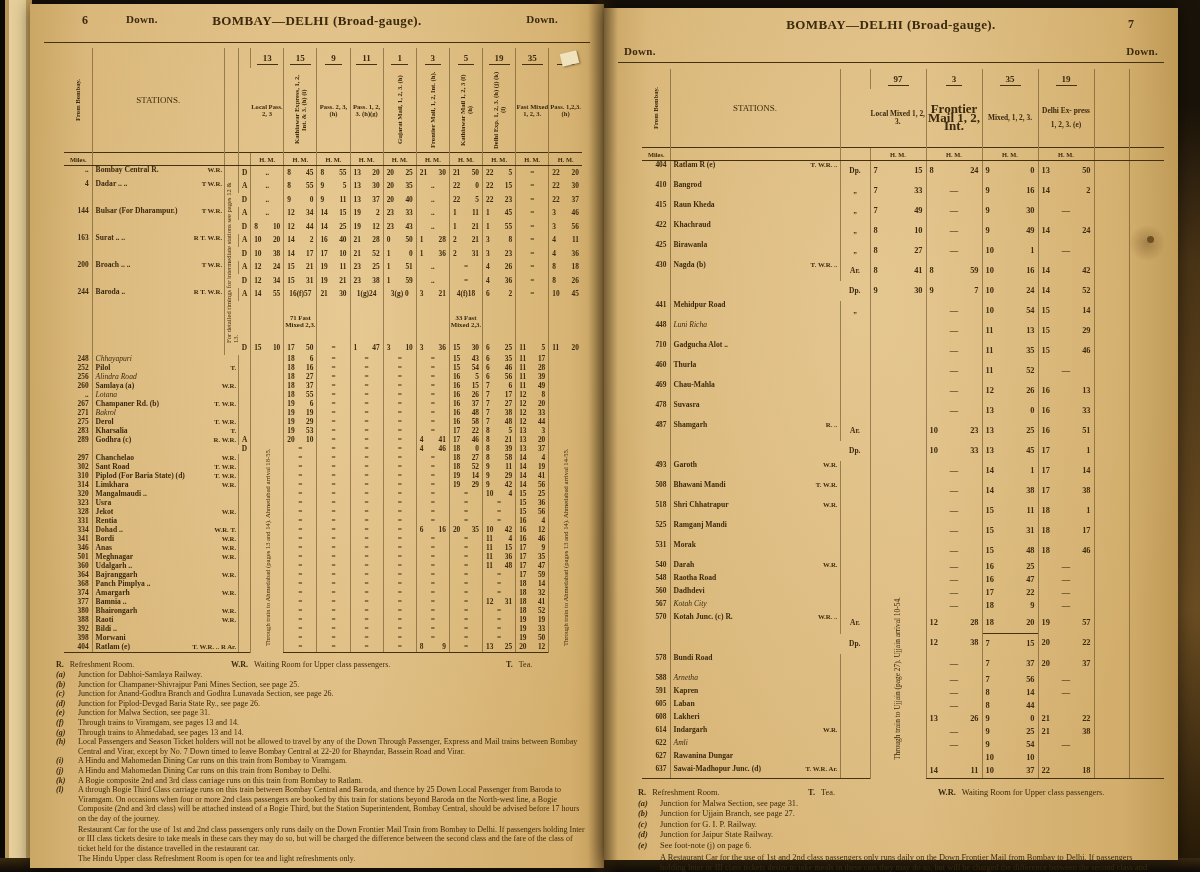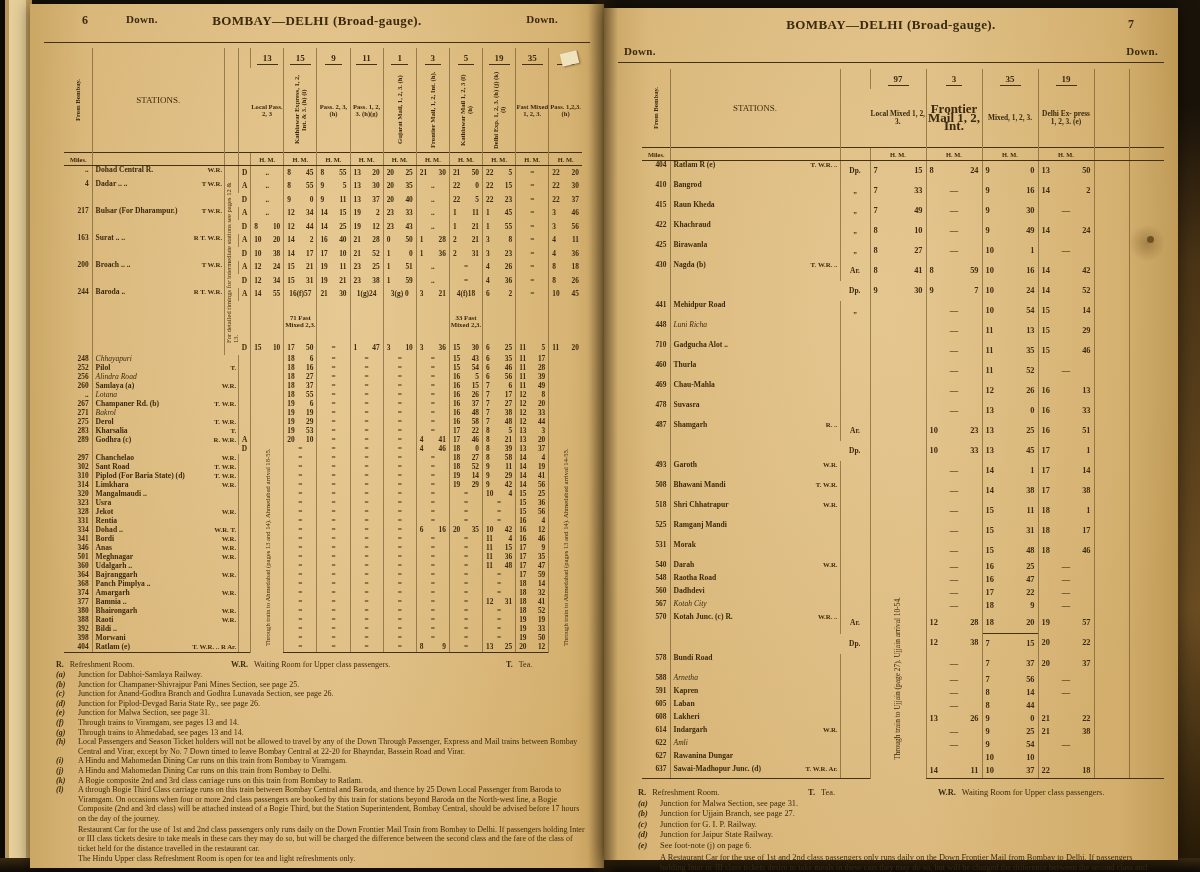--- a/index.html
+++ b/index.html
@@ -169,21 +169,21 @@
           <td>H. M.</td>
           <td>H. M.</td>
           <td>H. M.</td>
         </tr>
       </thead>
       <tbody>
         <tr class="ur">
           <td class="miles">..</td>
           <td class="station">
             <div class="srow">
-              <span class="sname">Dohad Central R.</span>
+              <span class="sname">Bombay Central R.</span>
               <span class="smk">W.R.</span>
             </div>
           </td>
           <td class="vn" rowspan="12">
             <div class="v" style="height: 165px; font-weight: 400;">For detailed timings for intermediate stations see pages 12 &amp; 13.</div>
           </td>
           <td class="adc">D</td>
           <td class="tc">
             <div class="tv one">..</div>
           </td>
@@ -348,21 +348,21 @@
             <div class="tv one">=</div>
           </td>
           <td class="tc">
             <div class="tv">
               <span>22</span>
               <span>37</span>
             </div>
           </td>
         </tr>
         <tr class="ur">
-          <td class="miles" rowspan="2">217</td>
+          <td class="miles" rowspan="2">144</td>
           <td class="station" rowspan="2">
             <div class="srow">
               <span class="sname">Bulsar (For Dharampur.)</span>
               <span class="smk">T W.R.</span>
             </div>
           </td>
           <td class="adc">A</td>
           <td class="tc">
             <div class="tv one">..</div>
           </td>
@@ -2305,21 +2305,21 @@
           <th class="tno"><span>3</span></th>
           <th class="tno"><span>35</span></th>
           <th class="tno"><span>19</span></th>
           <th class="tno"></th>
           <th class="tno"></th>
         </tr>
         <tr>
           <th class="tdesc" style="height: 58px; font-size: 7.4px; line-height: 8.4px;">Local Mixed 1, 2, 3.</th>
           <th class="tdesc" style="height: 58px; font-size: 13px; line-height: 8.4px;">Frontier Mail 1, 2, Int.</th>
           <th class="tdesc" style="height: 58px; font-size: 7.4px; line-height: 8.4px;">Mixed, 1, 2, 3.</th>
-          <th class="tdesc" style="height: 58px; font-size: 7.4px; line-height: 8px;">Delhi Ex- press 1, 2, 3. (e)</th>
+          <th class="tdesc" style="height: 58px; font-size: 7.4px; line-height: 14px;">Delhi Ex- press 1, 2, 3. (e)</th>
           <th class="tdesc" style="height: 58px; font-size: 7.4px; line-height: 8.4px;"></th>
           <th class="tdesc" style="height: 58px; font-size: 7.4px; line-height: 8.4px;"></th>
         </tr>
         <tr class="hmrow">
           <td class="mileslbl">Miles.</td>
           <td></td>
           <td></td>
           <td>H. M.</td>
           <td>H. M.</td>
           <td>H. M.</td>

